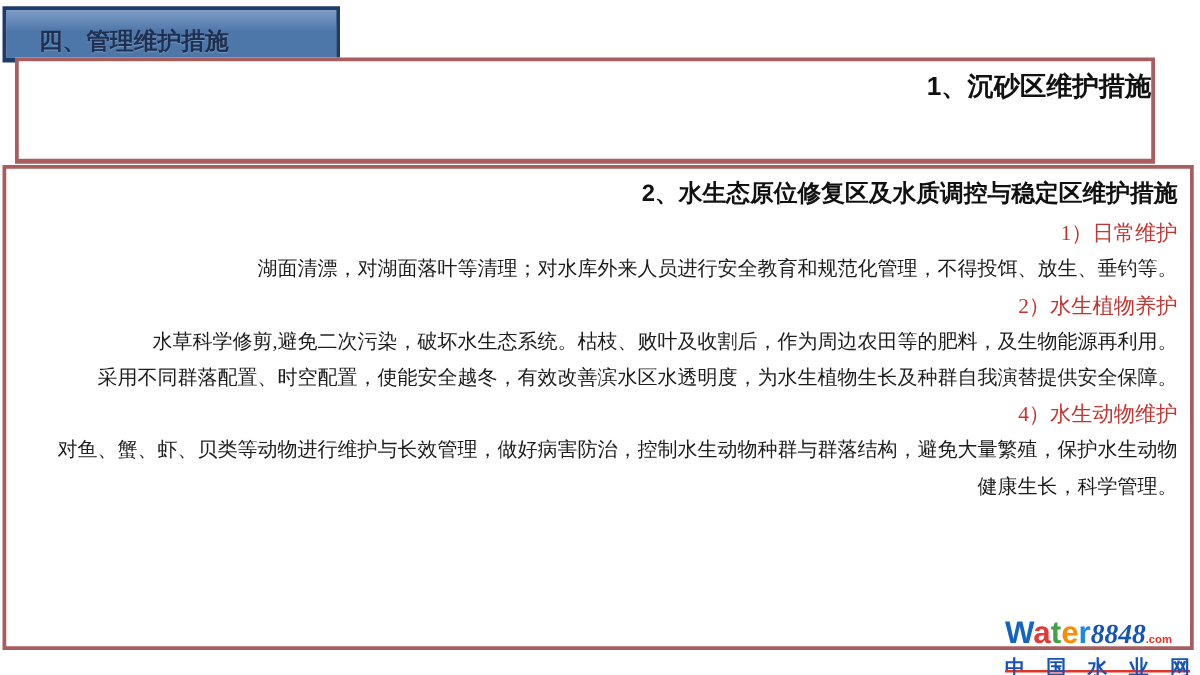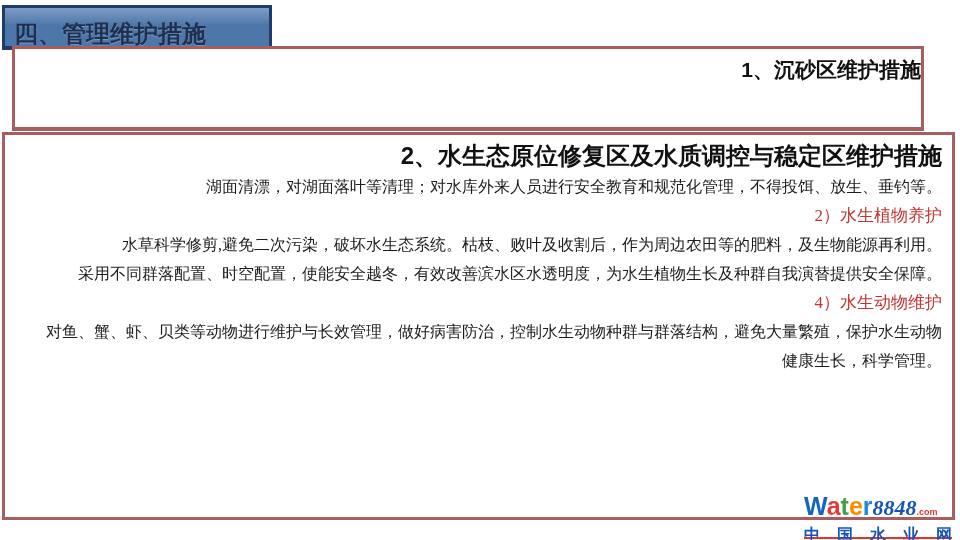--- a/index.html
+++ b/index.html
@@ -11,41 +11,41 @@
   }
   
   .banner{
     position:absolute;left:2px;top:5px;width:264px;height:38px;
     background:linear-gradient(180deg,var(--banner_bg_light,#7e9dc6) 0%,var(--banner_bg,#4d77a9) 45%,var(--banner_bg,#4d77a9) 100%);
     border:3px solid var(--banner_border,#1d3c6b);
     border-bottom-width:4px;
     overflow:hidden;
   }
   .banner .title{
-    font-family:Liberation Sans, sans-serif;
-    font-weight:bold;font-size:24px;line-height:25px;
+    font-family:Liberation Serif, serif;
+    font-weight:bold;font-size:19px;line-height:25px;
     color:var(--banner_text,#1e2f52);
-    padding:13px 0 0 9px;white-space:nowrap;
+    padding:13px 0 0 26px;white-space:nowrap;
     text-shadow:0 1px 1px rgba(255,255,255,0.25);
   }
   
   .rbox{position:absolute;background:#ffffff;border:3px solid var(--box_border,#a85e5e);box-sizing:border-box;text-align:right;}
   .box1{left:12px;top:46px;width:912px;height:85px;border-bottom-width:4px;}
   .box1 h2{
     margin:8px 0 5px 38px;font-size:21px;line-height:26px;font-weight:bold;
     font-family:"Liberation Sans","DejaVu Sans",sans-serif;color:#111;
   }
   .box1 .line{
     margin:0 0 0 6px;font-size:20px;line-height:26px;
     white-space:nowrap;overflow:hidden;
   }
   .box2{left:2px;top:132px;width:953px;height:388px;}
   .box2-inner{padding:5px 10px 0 20px;}
   .box2 h2{
-    margin:0;font-size:24px;line-height:32px;font-weight:bold;text-indent:18px;
+    margin:0;font-size:19px;line-height:32px;font-weight:bold;text-indent:18px;
     font-family:"Liberation Sans","DejaVu Sans",sans-serif;color:#111;
   }
   .sub-label{
     margin:0;font-size:17px;line-height:29px;text-indent:20px;
     color:var(--red,#c13531);
   }
   .sub-body{
     margin:0;font-size:16px;line-height:29px;text-indent:18px;
     color:var(--text,#1c1c1c);
   }
@@ -85,20 +85,21 @@
 </div>
 
 <div class="rbox box1">
   <h2>1、沉砂区维护措施</h2>
 </div>
 
 <div class="rbox box2">
   <div class="box2-inner">
     <h2>2、水生态原位修复区及水质调控与稳定区维护措施</h2>
 
+    <p class="sub-label">1）日常维护</p>
     <p class="sub-body">湖面清漂，对湖面落叶等清理；对水库外来人员进行安全教育和规范化管理，不得投饵、放生、垂钓等。</p>
 
     <p class="sub-label">2）水生植物养护</p>
     <p class="sub-body">水草科学修剪,避免二次污染，破坏水生态系统。枯枝、败叶及收割后，作为周边农田等的肥料，及生物能源再利用。</p>
 
     <p class="sub-body">采用不同群落配置、时空配置，使能安全越冬，有效改善滨水区水透明度，为水生植物生长及种群自我演替提供安全保障。</p>
 
     <p class="sub-label">4）水生动物维护</p>
     <p class="sub-body">对鱼、蟹、虾、贝类等动物进行维护与长效管理，做好病害防治，控制水生动物种群与群落结构，避免大量繁殖，保护水生动物健康生长，科学管理。</p>
 

